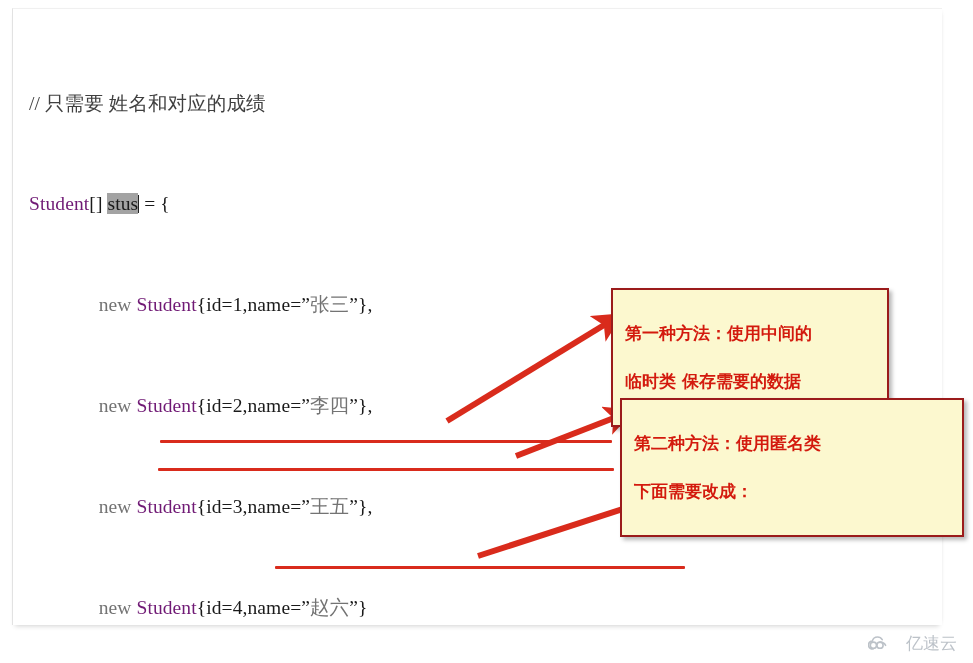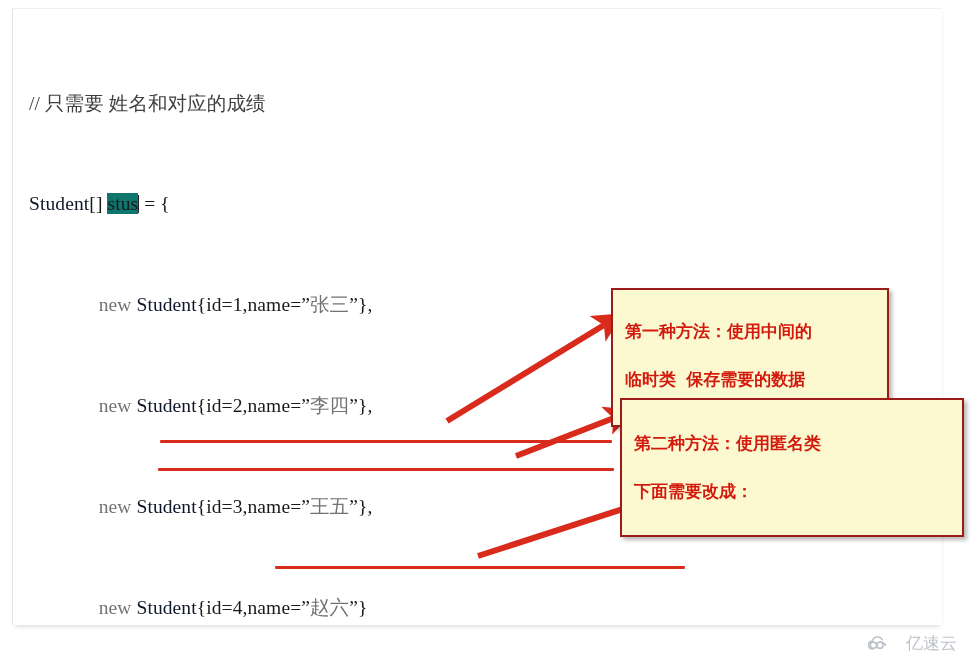--- a/index.html
+++ b/index.html
@@ -44,25 +44,25 @@
     font-size: 19.5px;
     line-height: 25.2px;
     color: #1a1a1a;
     white-space: pre;
     letter-spacing: 0.1px;
   }
   .line { height: 25.2px; white-space: pre; }
 
   
   .kw       { color: #737373; }        
-  .type     { color: #0f172a; }        
+  .type     { color: #701a75; }        
   .cmt      { color: #404040; }        
   .str      { color: #737373; }        
   .plain    { color: #1a1a1a; }
-  .sel      { background: #0f766e; }   
+  .sel      { background: #a3a3a3; }   
   .caret {
     display: inline-block;
     width: 1px; height: 18px;
     background: #222;
     vertical-align: -3px;
     margin-left: 0px;
   }
 
   
   .uline {
@@ -179,21 +179,21 @@
     <defs>
       <marker id="ah" markerWidth="5" markerHeight="5" refX="2.2" refY="2.5" orient="auto">
         <path d="M0,0 L5,2.5 L0,5 L1.2,2.5 Z" fill="#d92b1c"></path>
       </marker>
     </defs>
     <line x1="447" y1="421" x2="609" y2="322" stroke="#d92b1c" stroke-width="6" marker-end="url(#ah)"></line>
     <line x1="516" y1="456" x2="619" y2="416" stroke="#d92b1c" stroke-width="6" marker-end="url(#ah)"></line>
     <line x1="478" y1="556" x2="669" y2="494" stroke="#d92b1c" stroke-width="6" marker-end="url(#ah)"></line>
   </svg>
 
-  <div class="callout" style="left:611px; top:288px; width:278px;font-family:Liberation Mono, monospace;">
+  <div class="callout" style="left:611px; top:288px; width:278px;">
     <span class="l">第一种方法：使用中间的</span>
     <span class="l">临时类 保存需要的数据</span>
   </div>
 
   <div class="callout" style="left:620px; top:398px; width:344px;">
     <span class="l">第二种方法：使用匿名类</span>
     <span class="l">下面需要改成：</span>
   </div>
 
   <div class="watermark">

